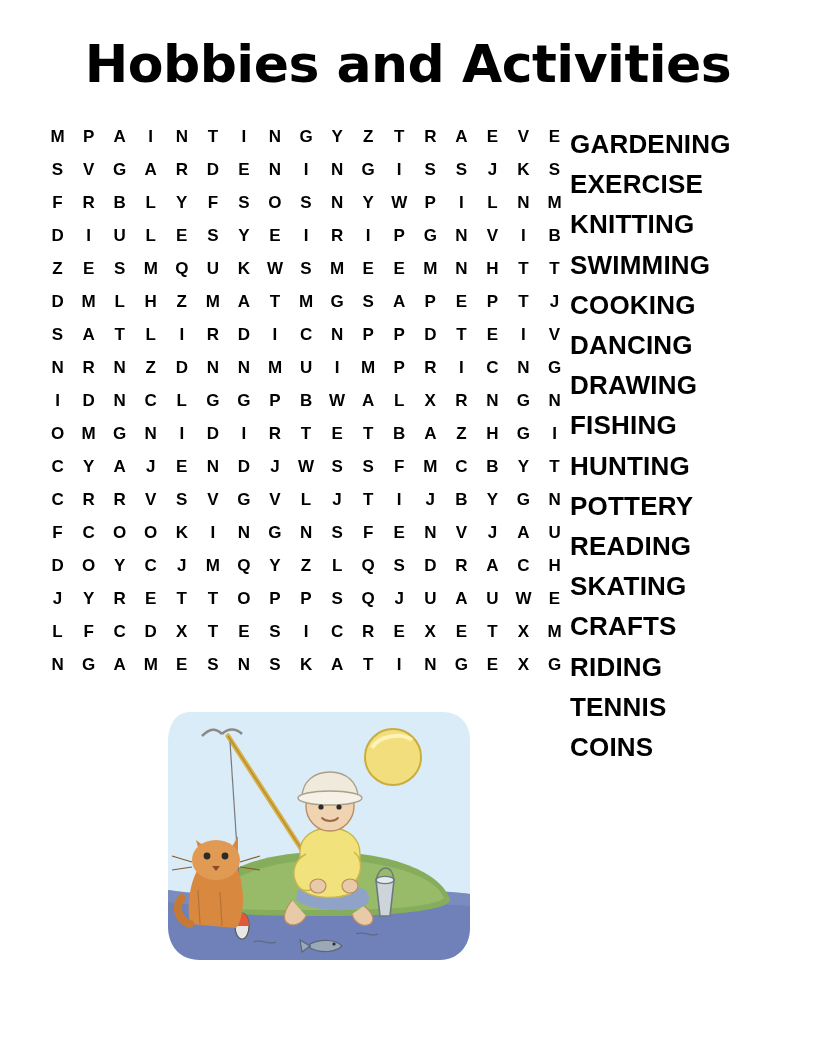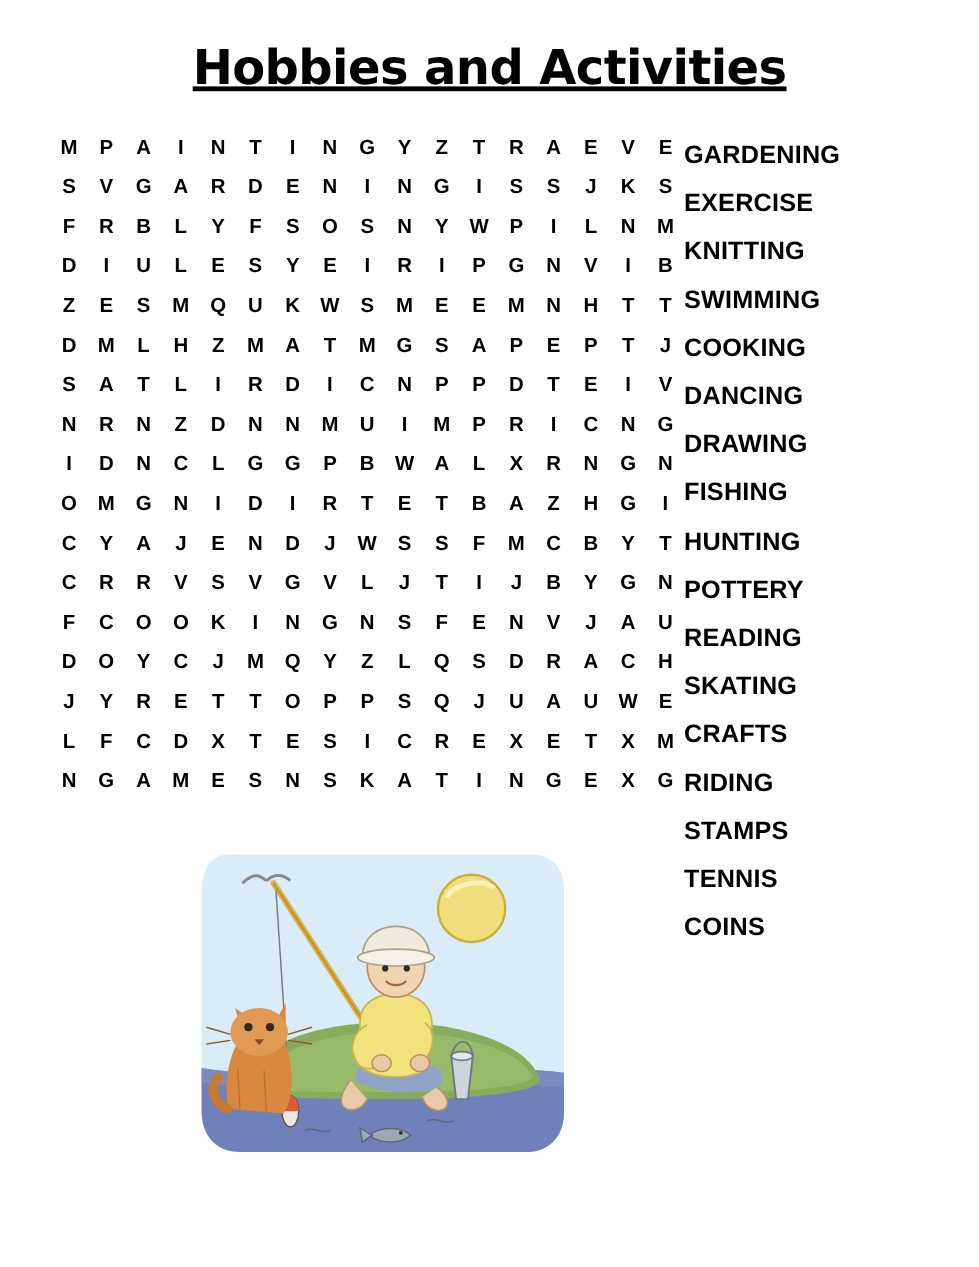--- a/index.html
+++ b/index.html
@@ -17,26 +17,25 @@
   }
   .page {
     width: 816px;
     height: 1056px;
     position: relative;
     box-sizing: border-box;
     padding: 0;
   }
   .title {
     text-align: center;
-    font-size: 40px;
+    font-size: 52px;
     font-weight: bold;
     letter-spacing: -0.5px;
     margin: 34px 0 0 0;
     font-family: "DejaVu Sans", sans-serif;
-    text-decoration: underline;
   }
   .content {
     display: flex;
     flex-direction: row;
     align-items: flex-start;
     margin-top: 26px;
   }
   .grid-col {
     width: 570px;
     padding-left: 42px;
@@ -61,21 +60,21 @@
     font-weight: bold;
     font-family: "Liberation Sans", sans-serif;
   }
   .words-col {
     width: 246px;
     padding-left: 0px;
     padding-top: 4px;
     box-sizing: border-box;
   }
   .word {
-    font-size: 21px;
+    font-size: 26px;
     font-weight: bold;
     line-height: 40.2px;
     letter-spacing: 0.2px;
     font-family: "Liberation Sans", sans-serif;
   }
   .illus-wrap {
     position: absolute;
     left: 150px;
     top: 660px;
     width: 340px;
@@ -427,21 +426,20 @@
         <div class="word">COOKING</div>
         <div class="word">DANCING</div>
         <div class="word">DRAWING</div>
         <div class="word">FISHING</div>
         <div class="word">HUNTING</div>
         <div class="word">POTTERY</div>
         <div class="word">READING</div>
         <div class="word">SKATING</div>
         <div class="word">CRAFTS</div>
         <div class="word">RIDING</div>
-        <div class="word">STAMPS</div>
         <div class="word">TENNIS</div>
         <div class="word">COINS</div>
       </div>
 
   </div>
 
   <div class="illus-wrap">
     <svg viewBox="0 0 340 290" width="340" height="290" xmlns="http://www.w3.org/2000/svg">
 
       <path d="M40 18 C25 18 18 32 18 48 L18 232 C18 252 30 266 50 266 L290 266 C308 266 320 252 320 234 L320 46 C320 30 310 18 292 18 Z" fill="#d9ecf7"></path>

